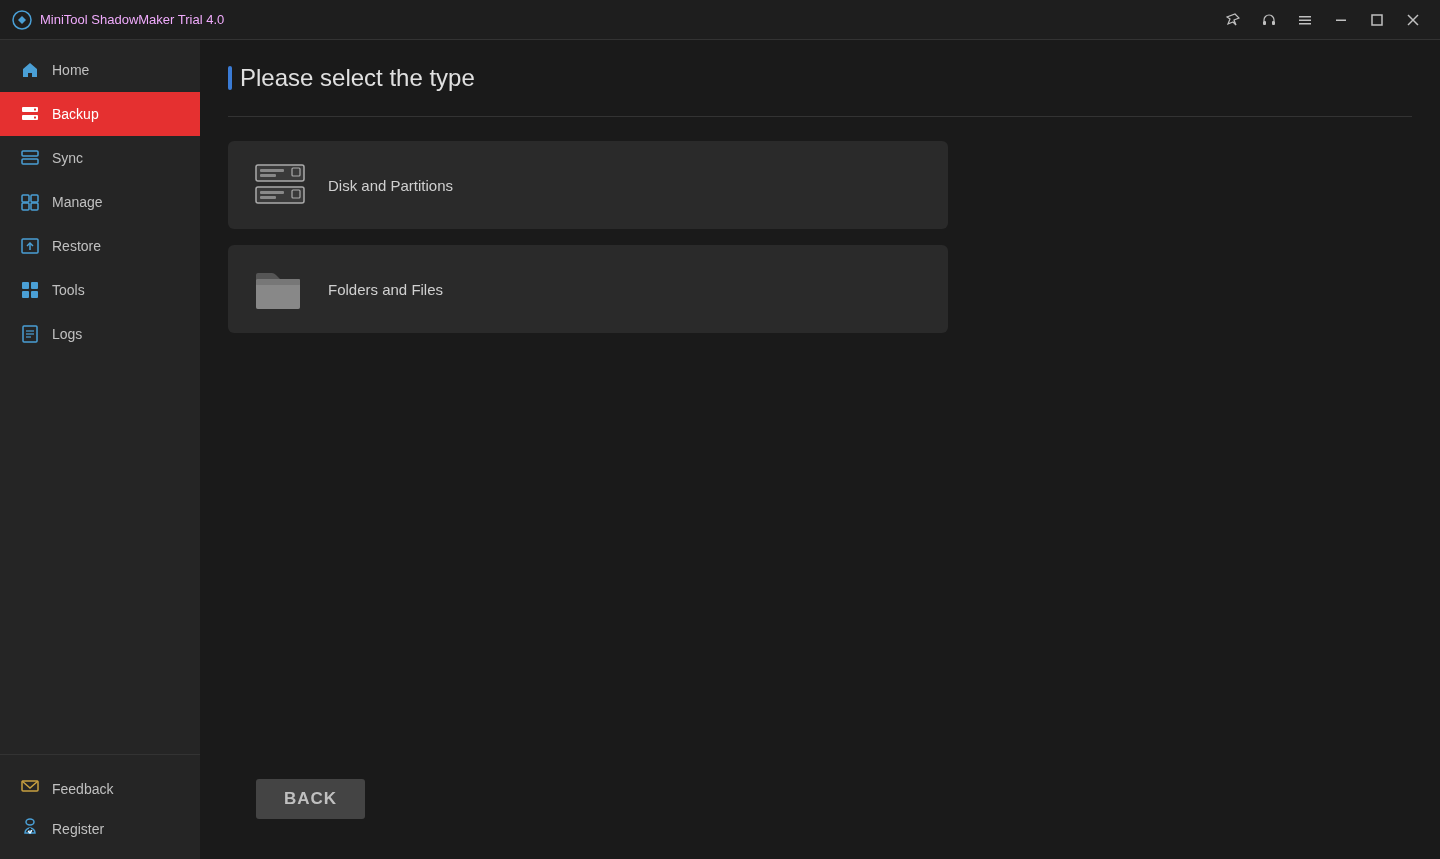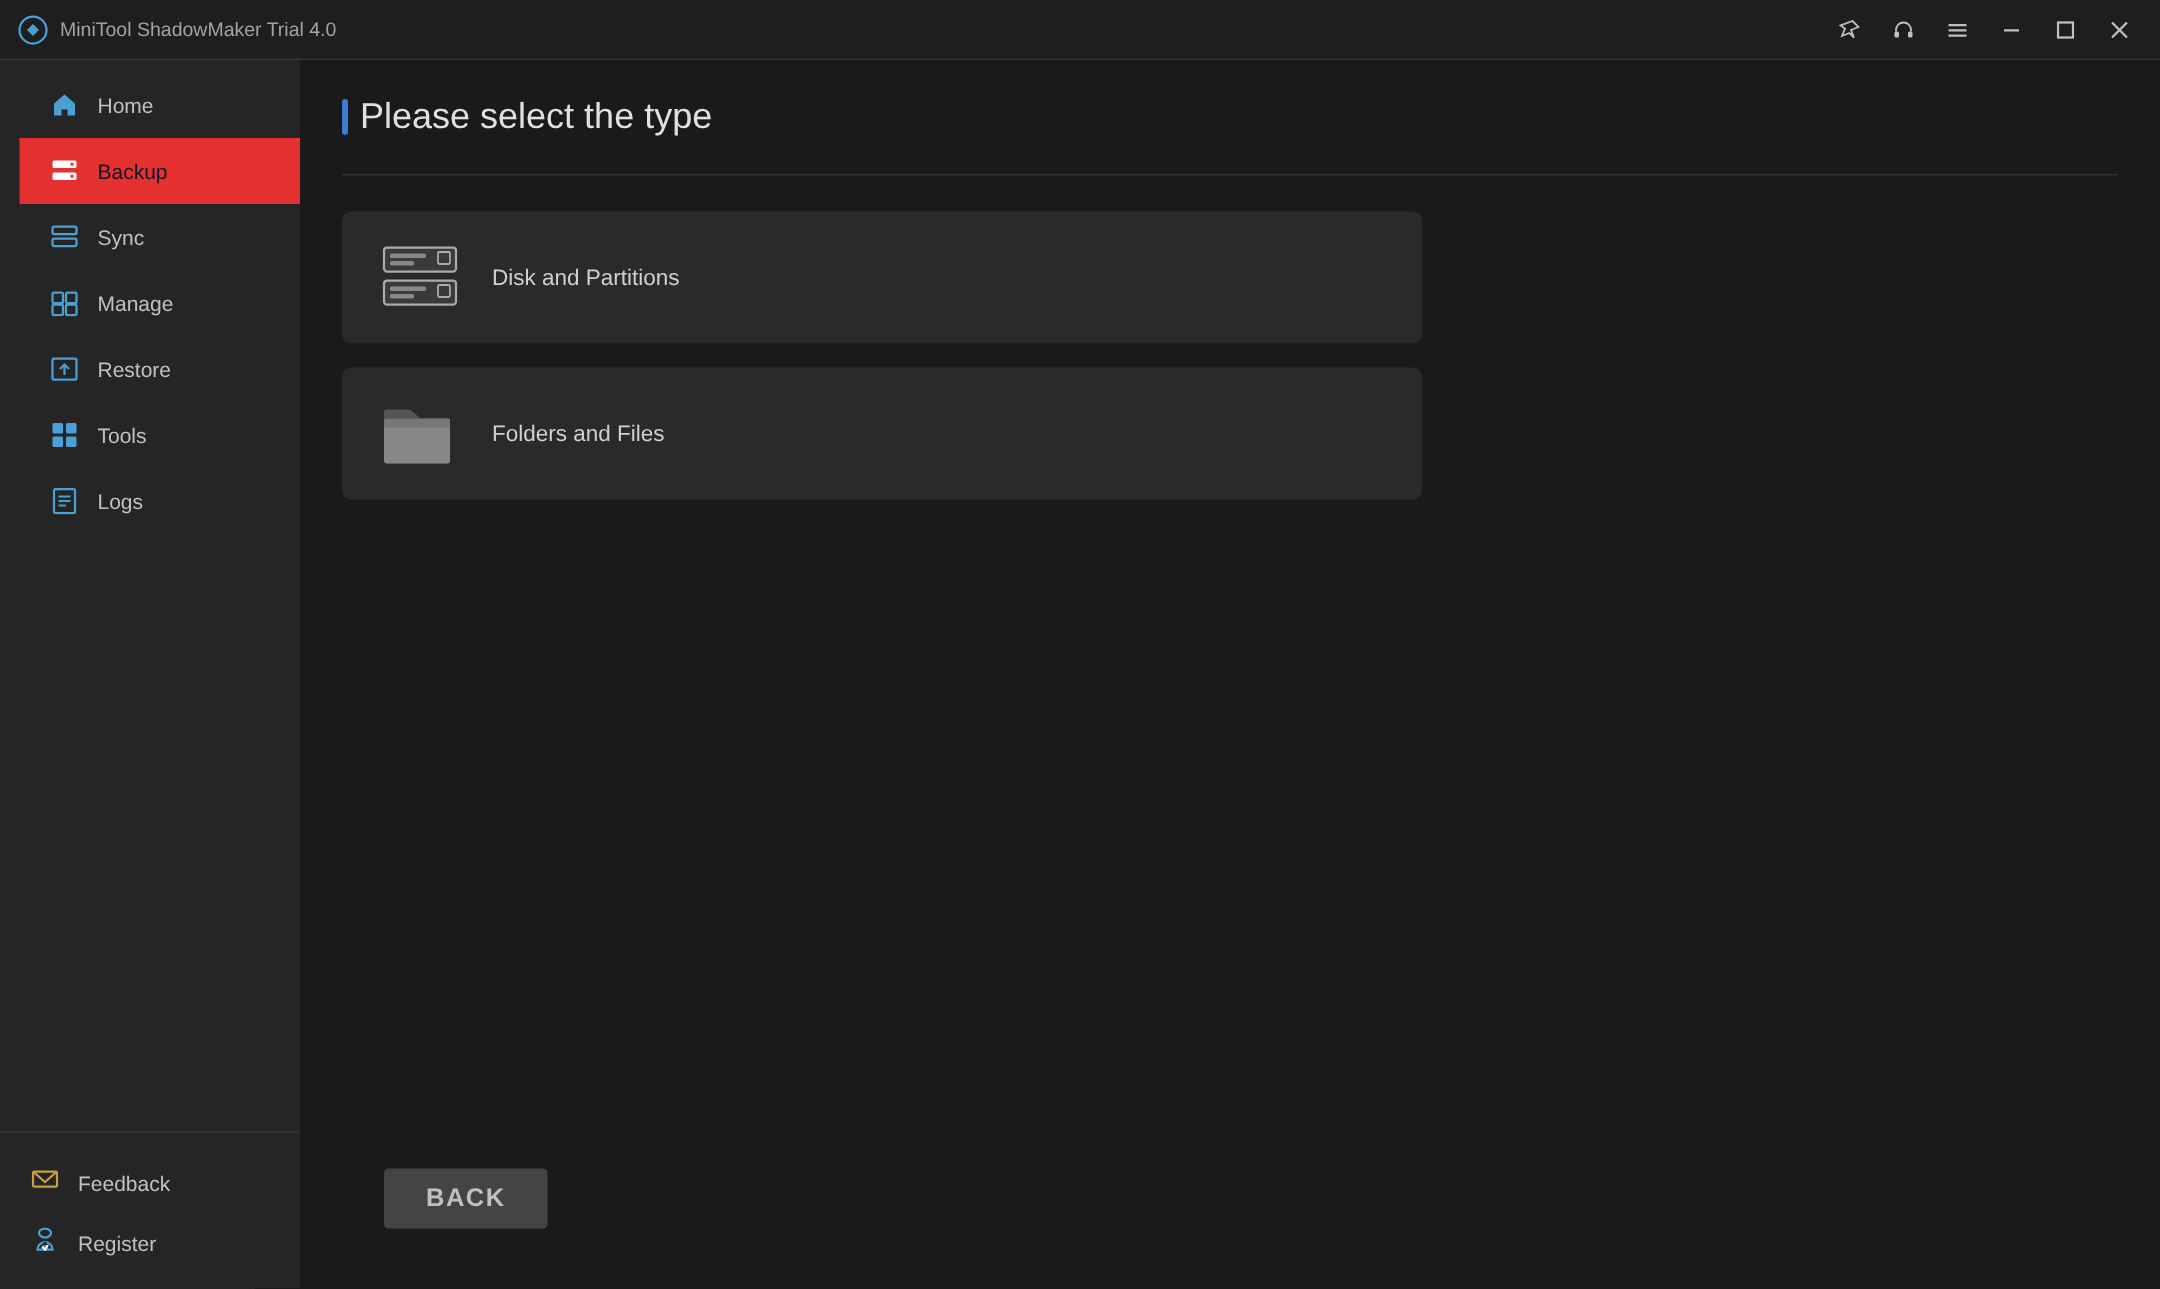--- a/index.html
+++ b/index.html
@@ -32,21 +32,21 @@
     }
     .app-logo {
       width: 20px;
       height: 20px;
       display: flex;
       align-items: center;
       justify-content: center;
     }
     .app-title {
       font-size: 13px;
-      color: #a3a3a3;
+      color: #f0abfc;
     }
     .title-bar-right {
       display: flex;
       align-items: center;
       gap: 6px;
     }
     .title-btn {
       width: 30px;
       height: 30px;
       background: transparent;
@@ -71,35 +71,34 @@
     .sidebar {
       width: 200px;
       background: #252525;
       display: flex;
       flex-direction: column;
       flex-shrink: 0;
     }
     .nav-items {
       flex: 1;
       padding-top: 8px;
-      margin-left: 13px;
     }
     .nav-item {
       display: flex;
       align-items: center;
       gap: 12px;
       padding: 12px 20px;
       cursor: pointer;
       font-size: 14px;
       color: #c0c0c0;
       transition: background 0.15s;
     }
     .nav-item.active {
       background: #e53030;
-      color: #0f172a;
+      color: #ffffff;
       text-align: center;
     }
     .nav-icon {
       width: 20px;
       height: 20px;
       display: flex;
       align-items: center;
       justify-content: center;
       flex-shrink: 0;
     }

